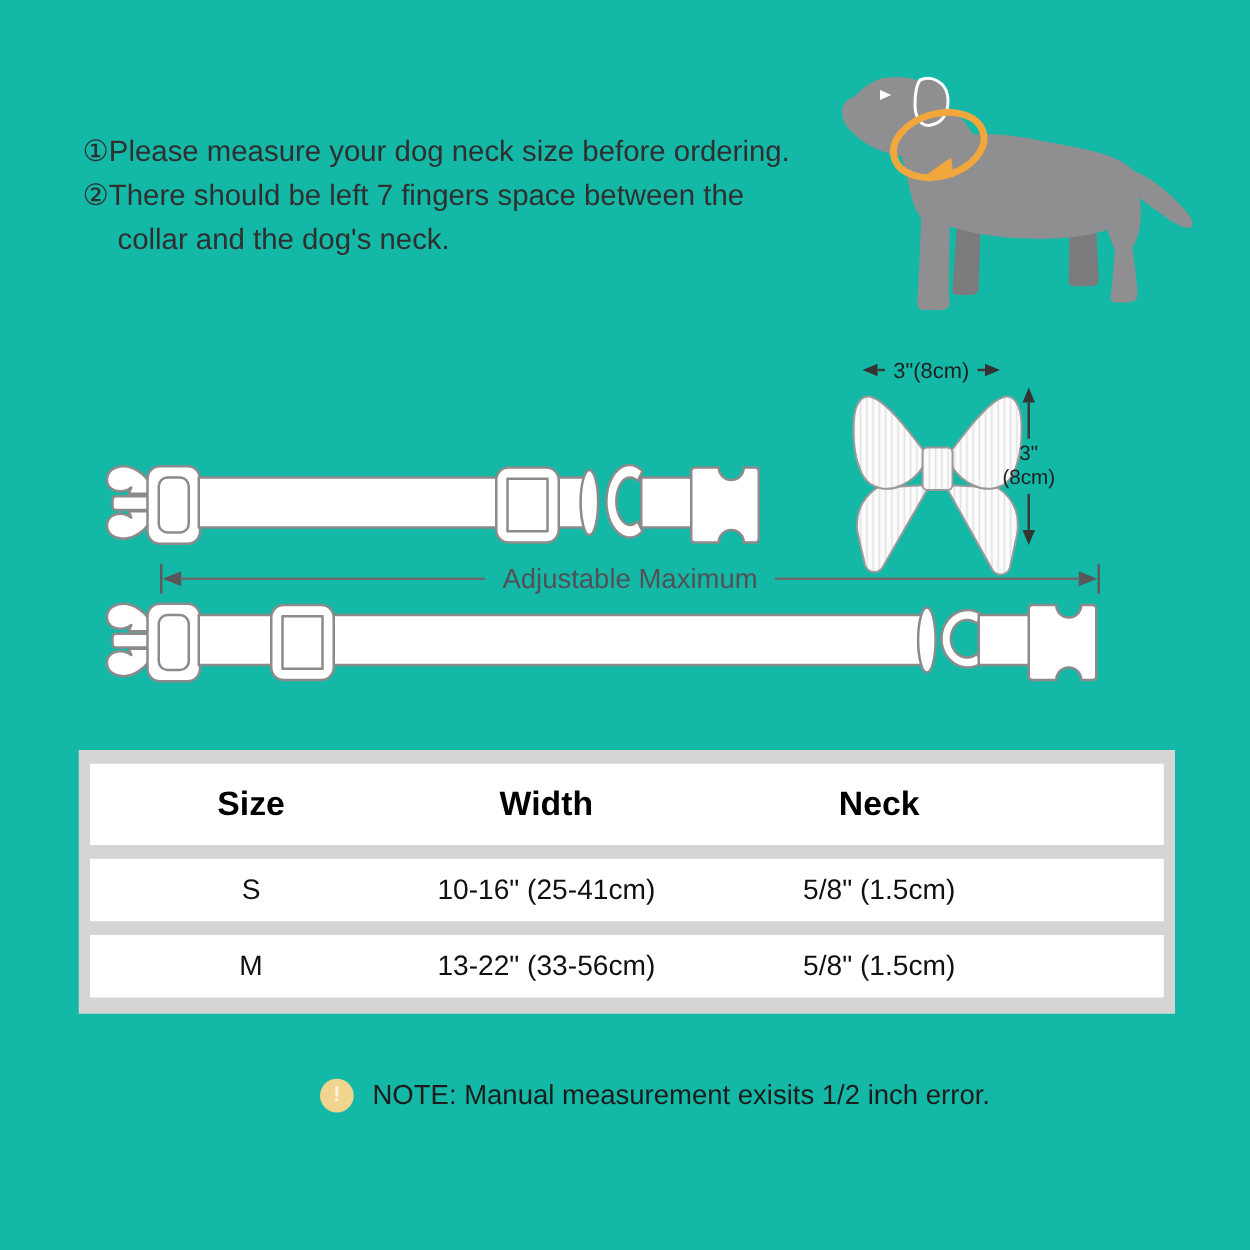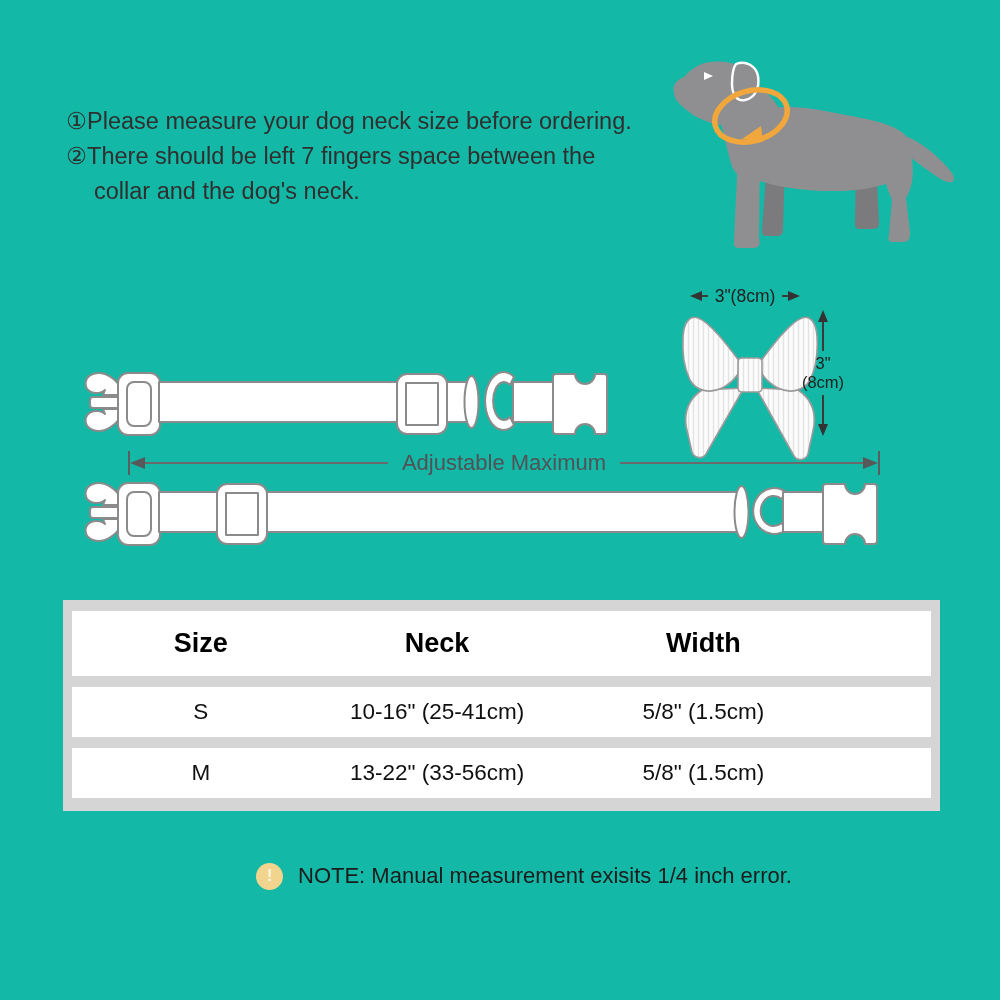--- a/index.html
+++ b/index.html
@@ -161,33 +161,33 @@
     <rect x="143" y="15" width="32" height="42"></rect>
     <ellipse cx="658.5" cy="34" rx="7" ry="26"></ellipse>
     <path d="M703,14 A21,23 0 1 0 703,52 L698.5,45 A13,15 0 1 1 698.5,21 Z"></path>
     <rect x="700" y="14" width="42" height="40"></rect>
     <path d="M740,9 Q740,6 743,6 L762,6 A10,10 0 0 0 782,6 L791,6 Q794,6 794,9 L794,63 Q794,66 791,66 L782,66 A10,10 0 0 0 762,66 L743,66 Q740,66 740,63 Z"></path>
   </svg>
 
   <div class="size-table">
     <div class="trow thead">
       <span>Size</span>
+      <span>Width</span>
       <span>Neck</span>
-      <span>Width</span>
     </div>
     <div class="trow tbody">
       <span>S</span>
       <span>10-16" (25-41cm)</span>
       <span>5/8" (1.5cm)</span>
     </div>
     <div class="trow tbody">
       <span>M</span>
       <span>13-22" (33-56cm)</span>
       <span>5/8" (1.5cm)</span>
     </div>
   </div>
 
   <div class="note">
     <span class="note-icon">!</span>
-    <span class="note-text">NOTE: Manual measurement exisits 1/4 inch error.</span>
+    <span class="note-text">NOTE: Manual measurement exisits 1/2 inch error.</span>
   </div>
 
 </div>
 
 </body></html>

